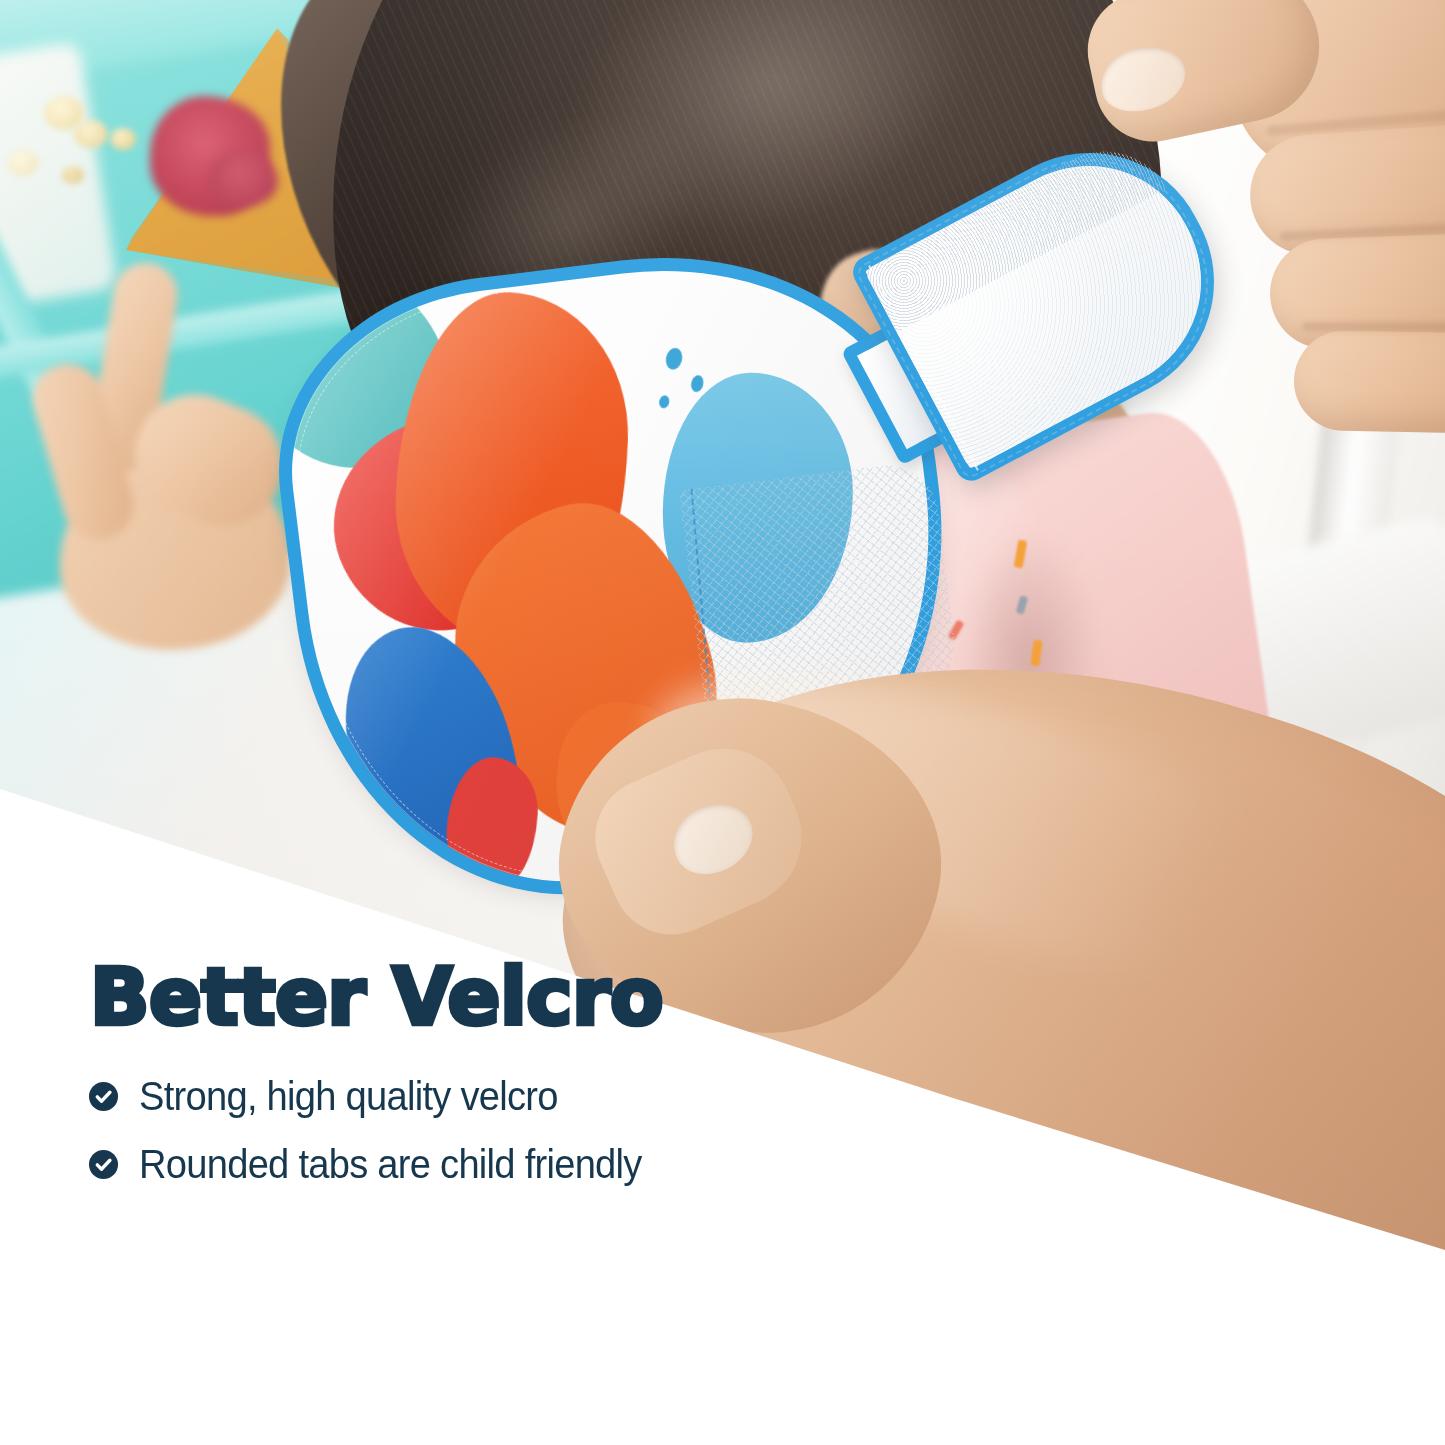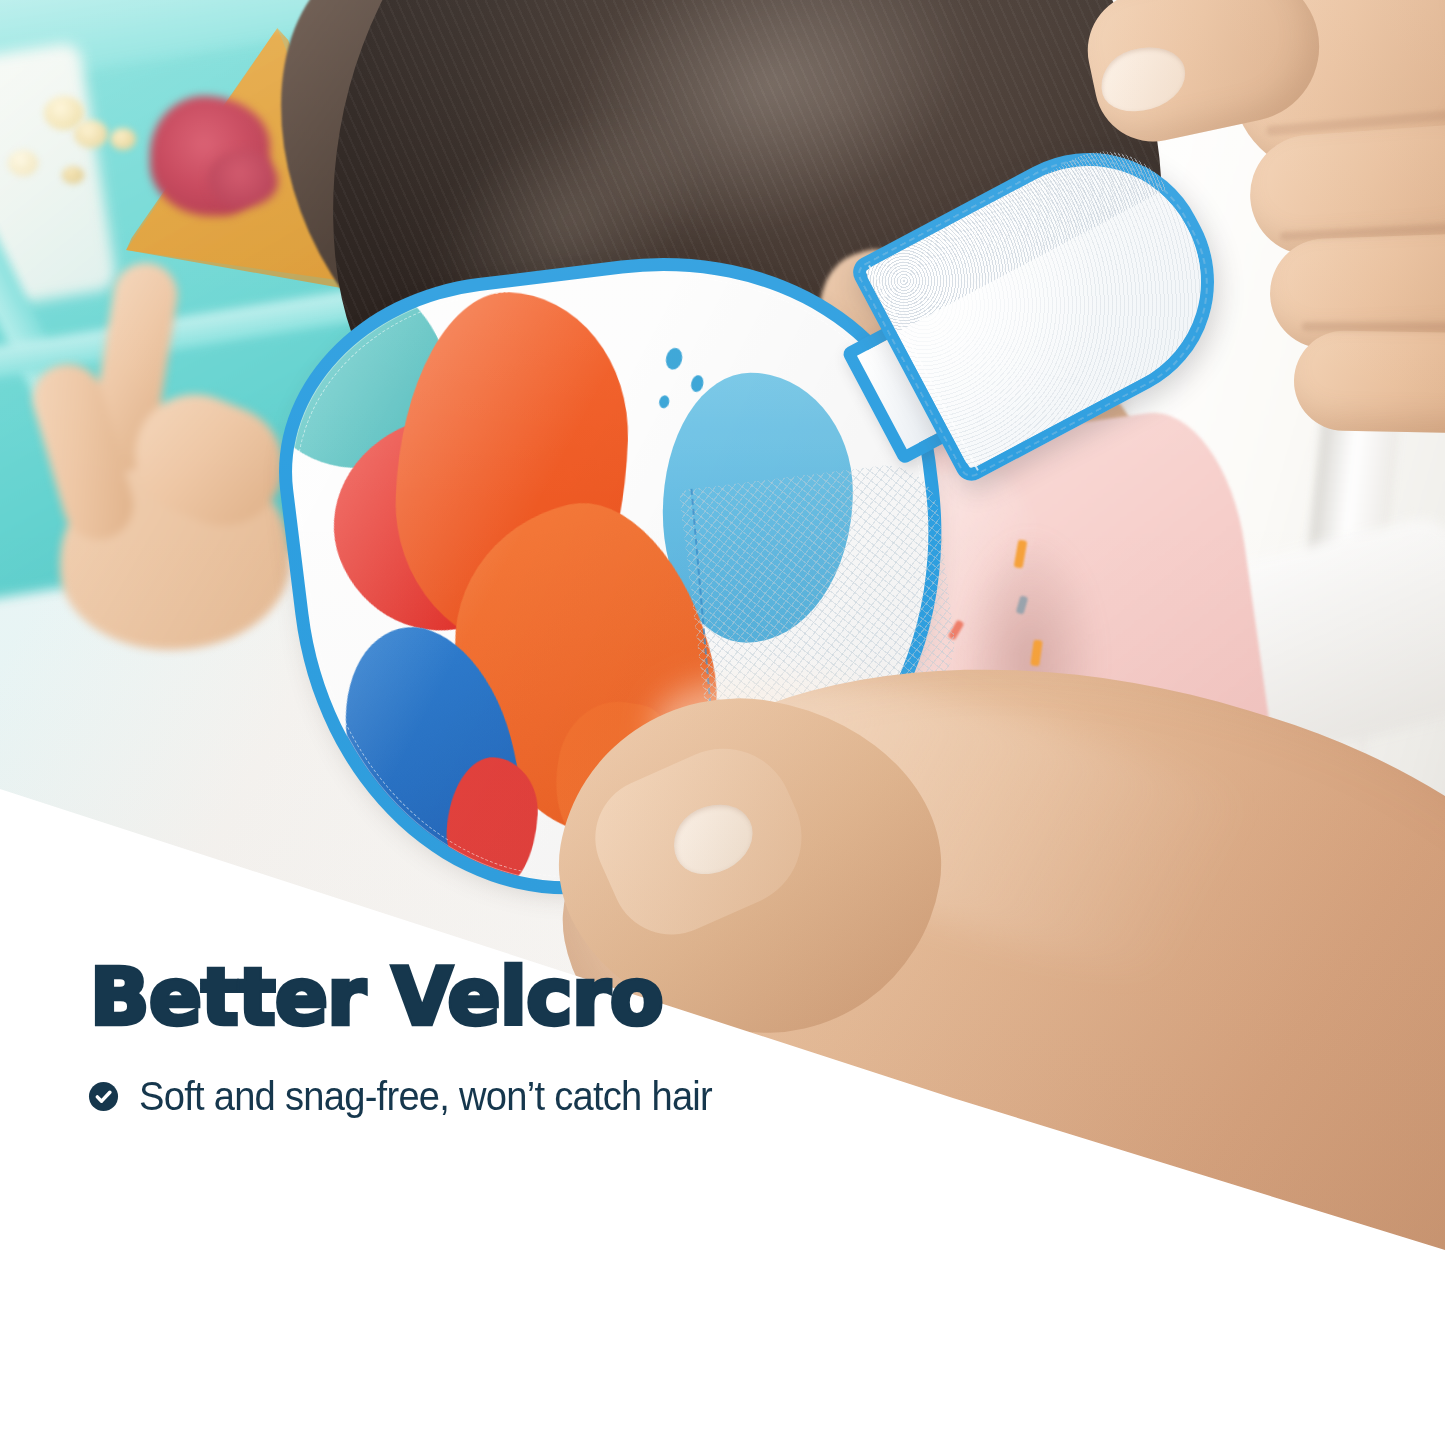--- a/index.html
+++ b/index.html
@@ -606,28 +606,35 @@
   </div>
 
   <div class="panel"></div>
 
   <div class="panel-content">
 
     <div class="heading">Better Velcro</div>
 
     <div class="bullets">
 
-
-
-
-
       <div class="bullet">
         <svg class="check-icon" viewBox="0 0 32 32">
           <circle cx="16" cy="16" r="15" fill="#16374d"></circle>
           <path d="M9.6 16.4 L14 20.8 L22.6 11.6" fill="none" stroke="#ffffff" stroke-width="3.6" stroke-linecap="round" stroke-linejoin="round"></path>
         </svg>
-        <span class="bullet-text">Soft and snag-free, won’t catch hair</span>
+        <span class="bullet-text">Strong, high quality velcro</span>
       </div>
+
+
+
+      <div class="bullet">
+        <svg class="check-icon" viewBox="0 0 32 32">
+          <circle cx="16" cy="16" r="15" fill="#16374d"></circle>
+          <path d="M9.6 16.4 L14 20.8 L22.6 11.6" fill="none" stroke="#ffffff" stroke-width="3.6" stroke-linecap="round" stroke-linejoin="round"></path>
+        </svg>
+        <span class="bullet-text">Rounded tabs are child friendly</span>
+      </div>
+
 
     </div>
   </div>
 
 </div>
 
 </body></html>

